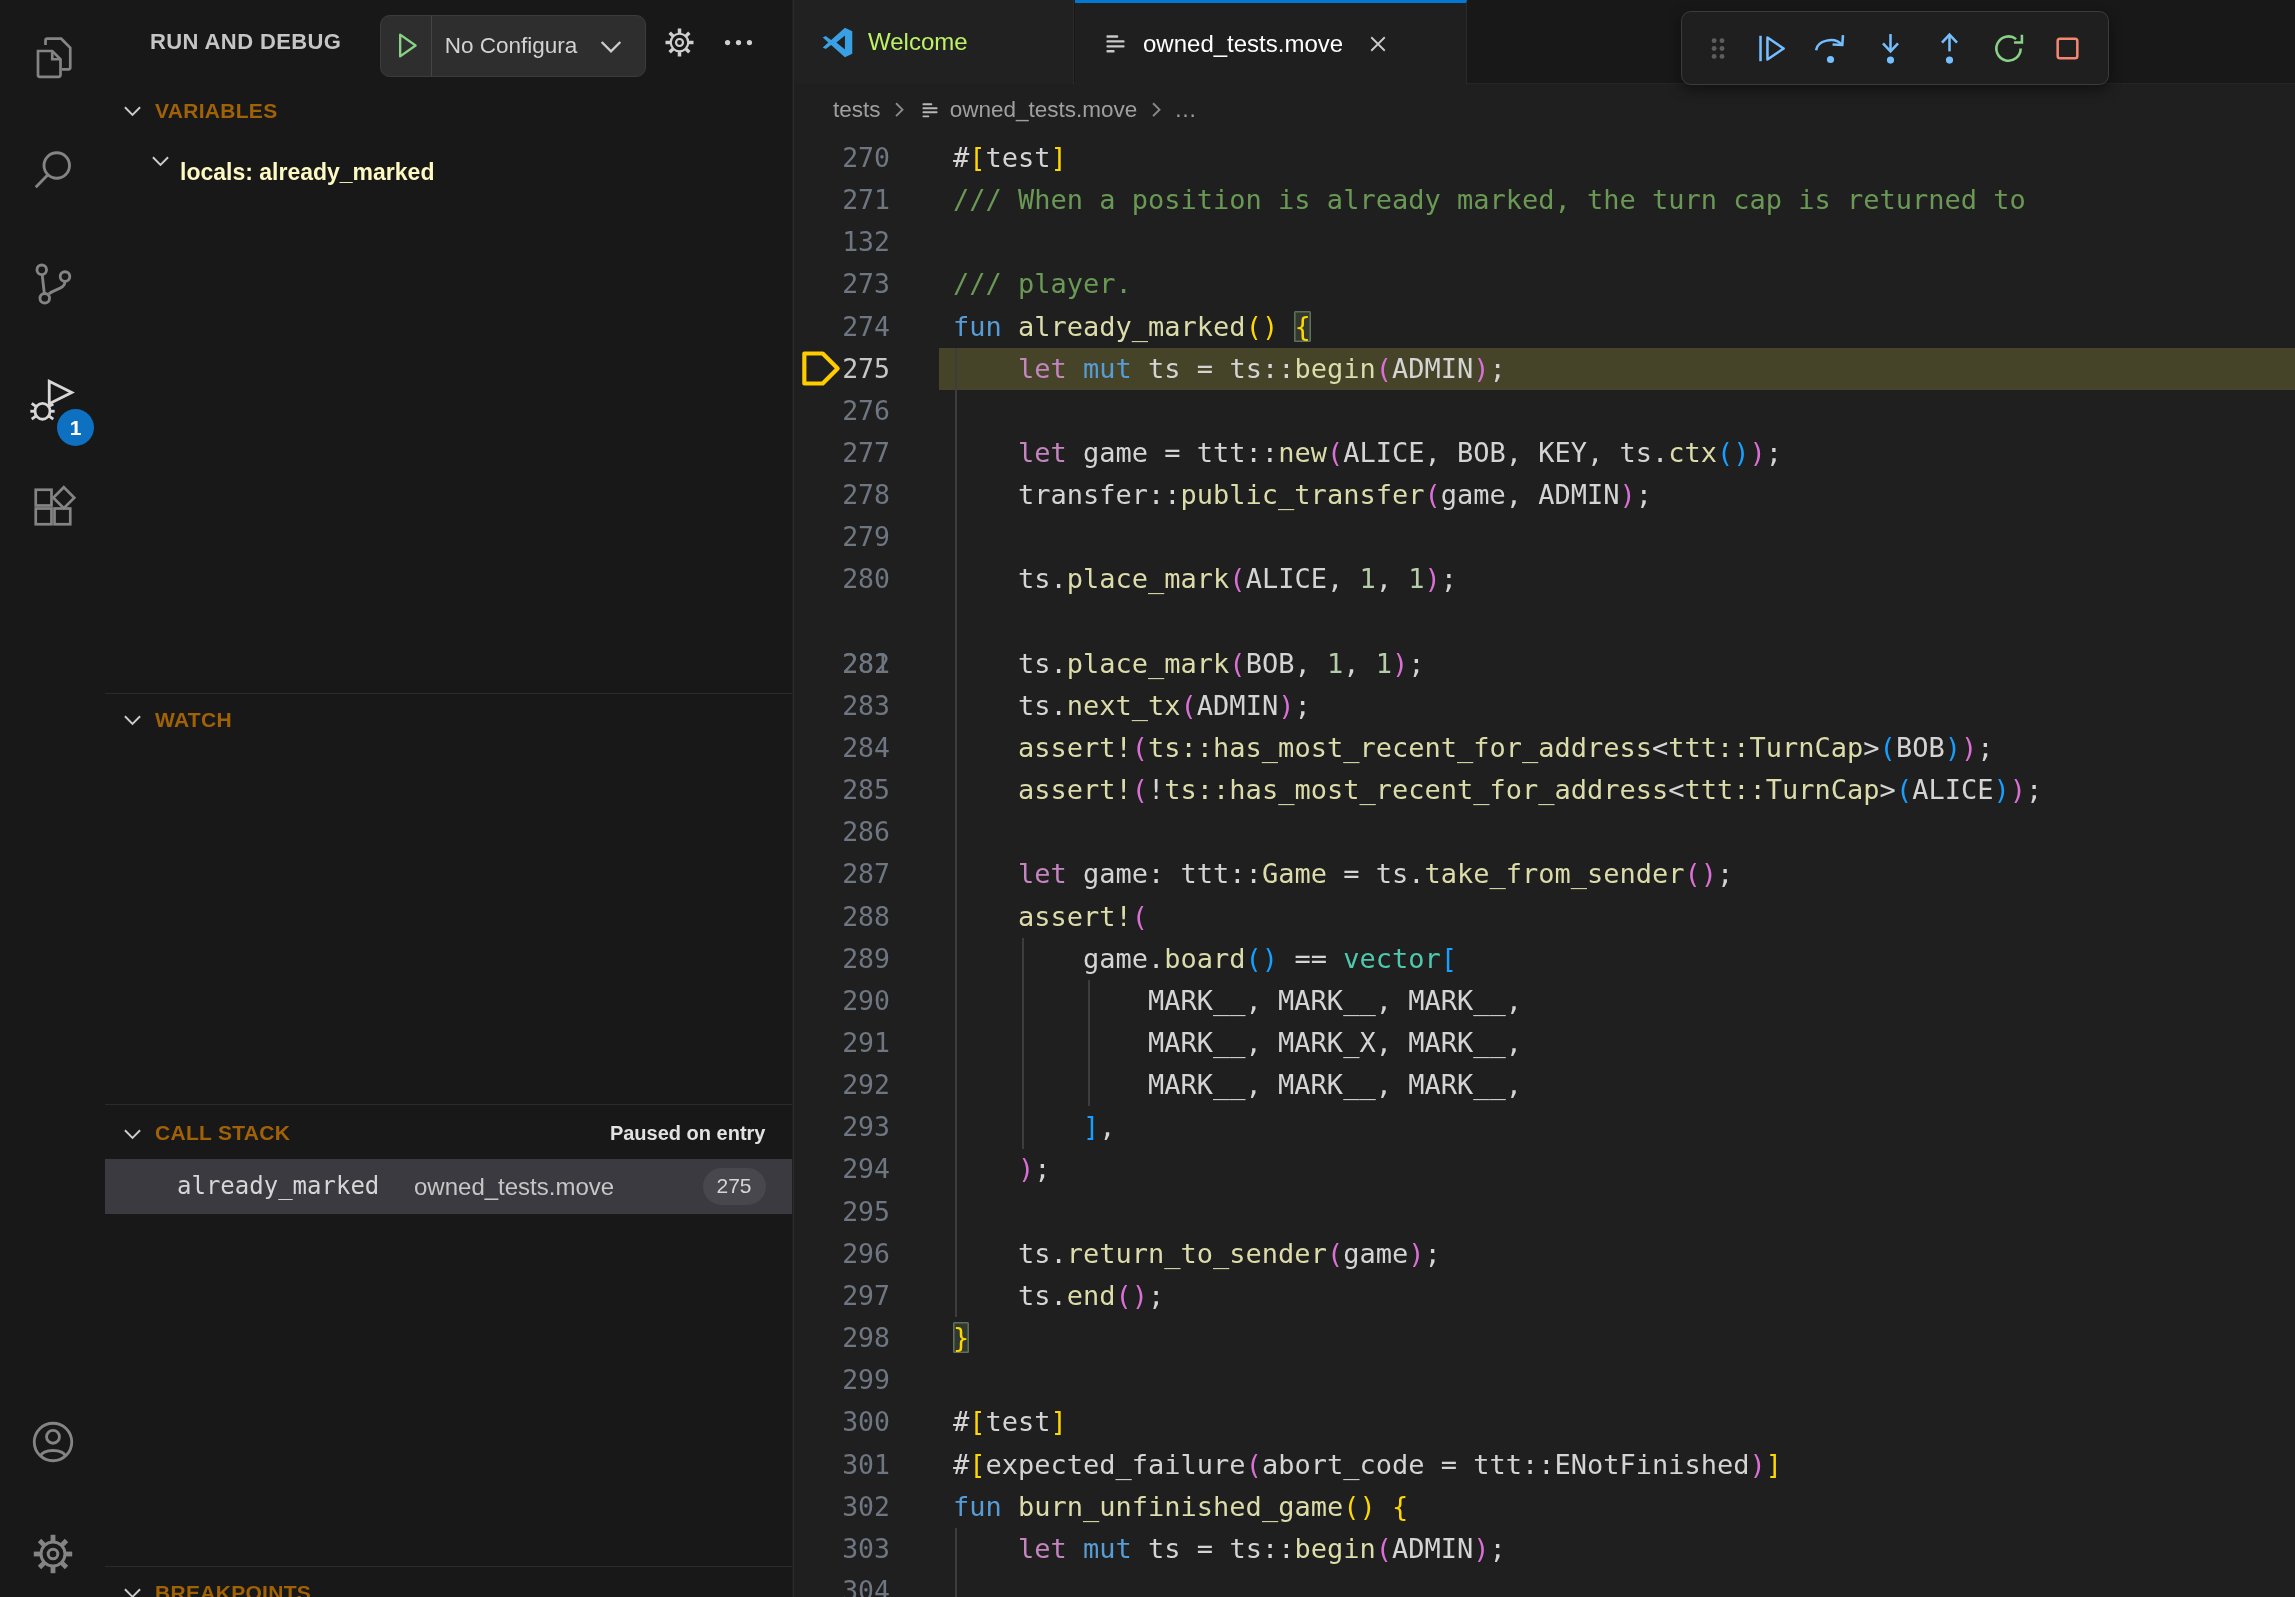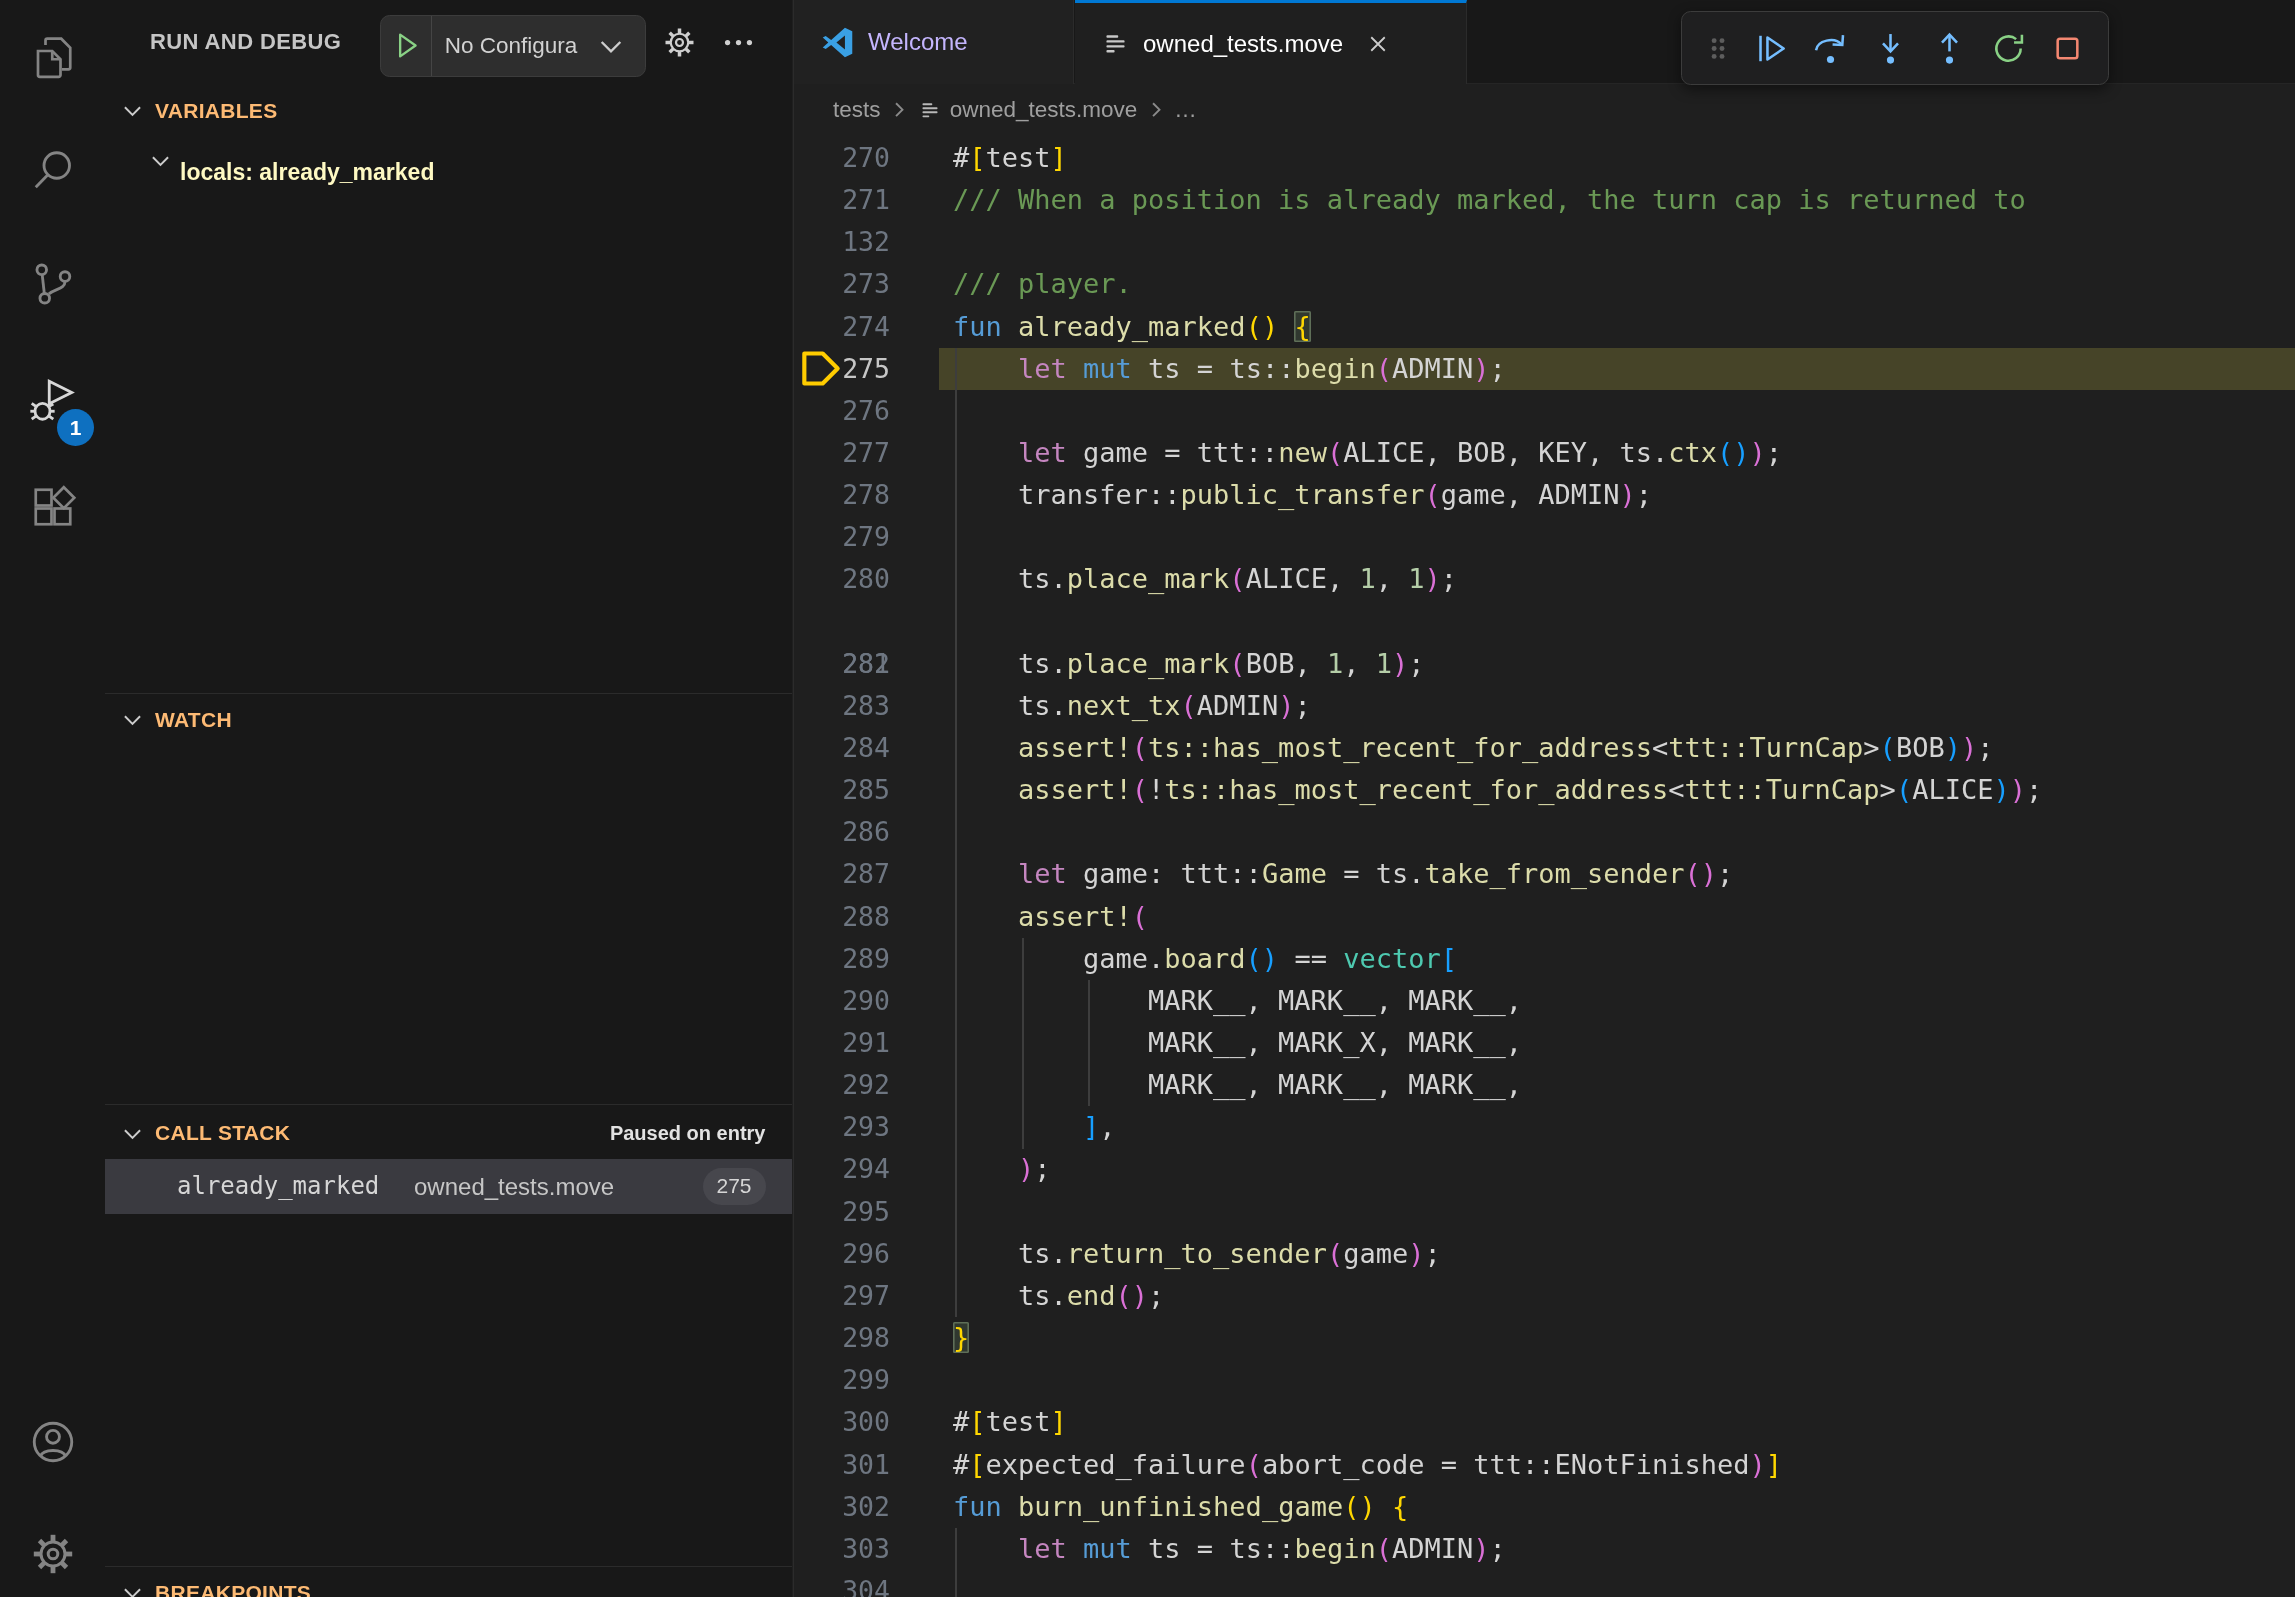--- a/index.html
+++ b/index.html
@@ -23,42 +23,42 @@
             border:0.8px solid #3c3c3c;border-radius:9.7px;display:flex;align-items:center;}
   .cp-play{margin-left:11.3px;color:#89d185;}
   .cp-div{width:0.8px;height:60px;background:#454545;margin-left:9.7px;}
   .cp-label{margin-left:13px;font-size:22.5px;color:#d2d2d2;white-space:nowrap;overflow:hidden;width:153px;}
   .cp-chev{margin-left:1.6px;color:#cccccc;}
   .ph-icon{position:absolute;top:25px;width:35px;height:35px;color:#cfcfcf;}
 
   .sec-divider{position:absolute;left:0;width:687px;height:0.8px;background:#2b2b2b;}
   .sec-header{position:absolute;left:0;width:687px;display:flex;align-items:center;}
   .sec-chev{position:absolute;left:17px;color:#cccccc;}
-  .sec-label{position:absolute;left:50px;font-size:21px;font-weight:700;color:#fdba74;letter-spacing:0.3px;}
+  .sec-label{position:absolute;left:50px;font-size:21px;font-weight:700;color:#a16207;letter-spacing:0.3px;}
   .sec-status{position:absolute;right:26.5px;font-size:20px;font-weight:700;color:#e2e2e2;}
 
   #row-locals{position:absolute;left:0;top:137px;width:687px;height:47px;}
   #row-locals .sec-chev{left:45px;}
   #row-locals .loc-label{position:absolute;left:75px;top:12px;height:47px;line-height:47px;
             font-size:23px;font-weight:600;color:#fef9c3;}
 
   #callstack-row{position:absolute;left:0;top:1159px;width:687px;height:55px;background:#3a3a40;}
   .cs-func{position:absolute;left:72px;top:0;height:55px;line-height:55px;
            font-family:"DejaVu Sans Mono",monospace;font-size:24px;color:#d6d6d6;}
   .cs-file{position:absolute;left:309px;top:0;height:55px;line-height:55px;font-size:24px;color:#c6c6c6;}
   .cs-badge{position:absolute;right:26.5px;top:8.8px;width:63px;height:37px;border-radius:18.5px;
             background:#47474d;color:#d6d6d6;font-size:21px;display:flex;align-items:center;justify-content:center;}
 
   
   #editor{position:absolute;left:793px;top:0;width:1502px;height:1597px;background:#1f1f1f;
           border-left:0.8px solid #2b2b2b;box-sizing:border-box;}
   #tabstrip{position:absolute;left:0;top:0;width:1502px;height:84px;background:#181818;border-bottom:0.8px solid #252525;box-sizing:border-box;}
   .tab{position:absolute;top:0;height:84px;display:flex;align-items:center;box-sizing:border-box;}
   #tab-welcome{left:0;width:280px;background:#212121;border-right:0.8px solid #2b2b2b;}
-  #tab-welcome .tab-label{color:#c4b5fd;}
+  #tab-welcome .tab-label{color:#bef264;}
   #tab-active{left:281px;width:392px;background:#1f1f1f;border-top:3.2px solid var(--accent-blue);border-right:0.8px solid #2b2b2b;}
   #tab-active .tab-label{color:#ffffff;}
   .tab-icon{margin-left:26px;}
   .tab-label{margin-left:13px;font-size:24px;white-space:nowrap;}
   .tab-close{margin-left:22.5px;color:#cccccc;}
 
   #breadcrumb{position:absolute;left:0;top:84px;width:1502px;height:52px;background:#1f1f1f;
               display:flex;align-items:center;padding-left:39px;box-sizing:border-box;color:#9f9f9f;font-size:22.5px;}
   #breadcrumb .bc-chev{margin:0 11.3px;color:#8a8a8a;}
   #breadcrumb .bc-icon{margin-right:8px;color:#b8b8b8;}

